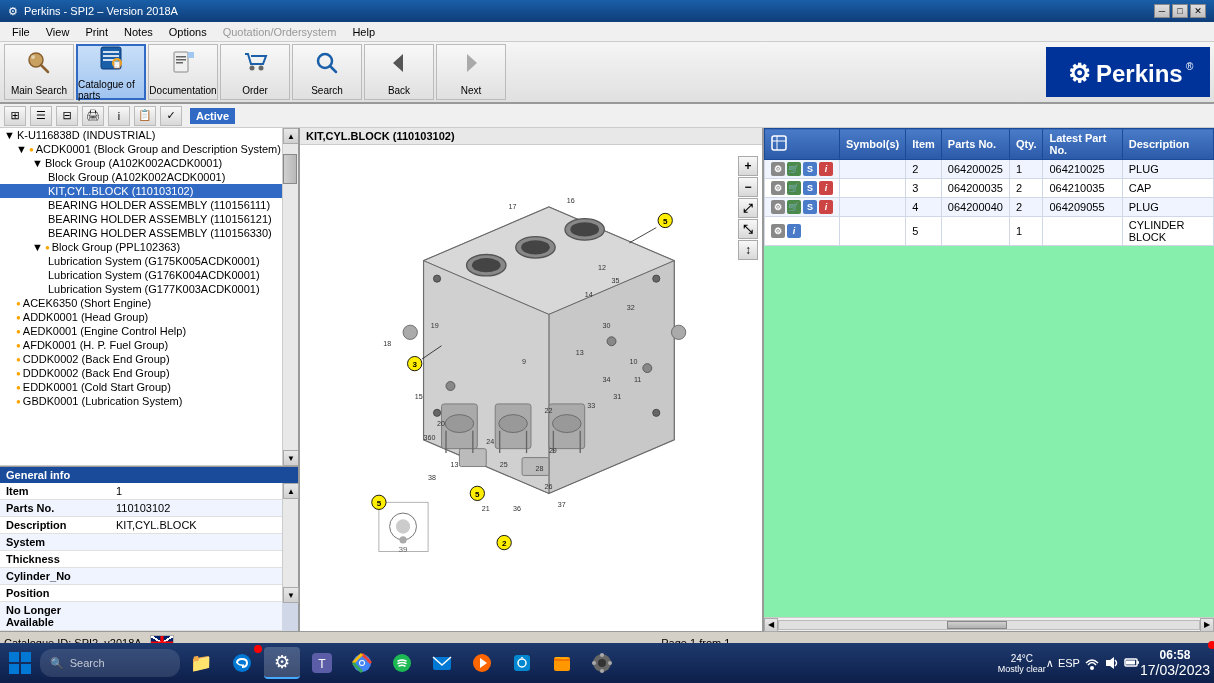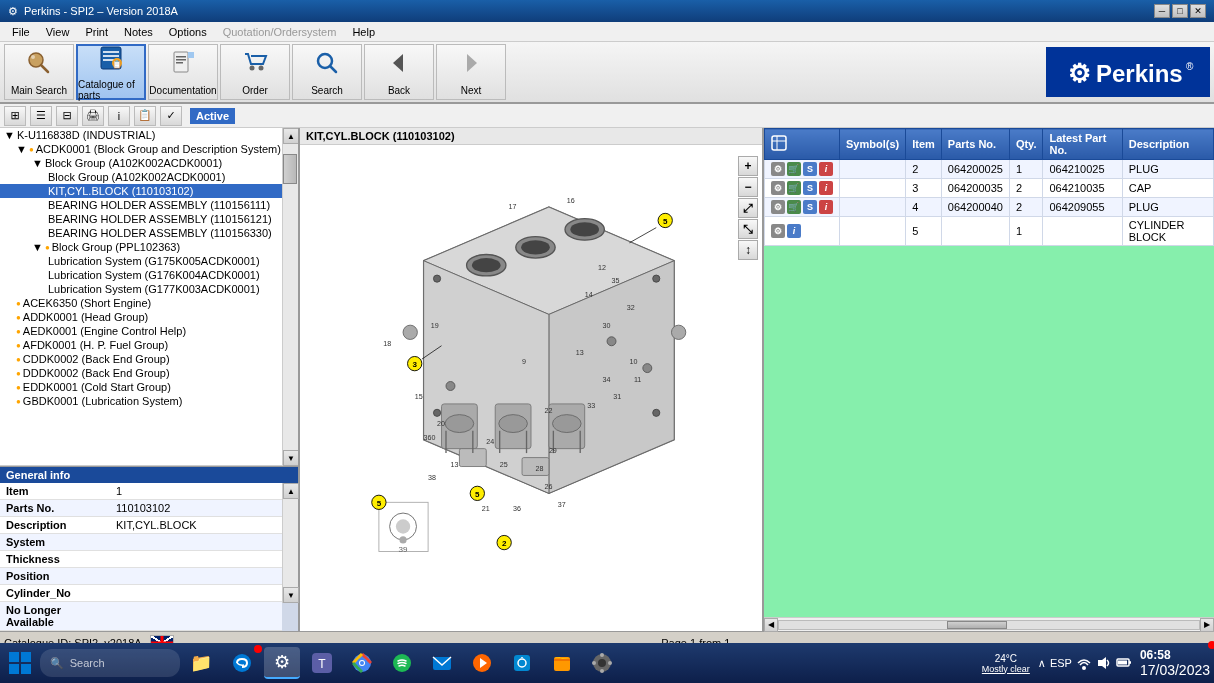--- a/index.html
+++ b/index.html
@@ -342,26 +342,25 @@
       color: rgba(255,255,255,0.7);
       font-size: 11px;
       gap: 6px;
       width: 140px;
       cursor: pointer;
     }
     .taskbar-right {
       margin-left: auto;
       display: flex;
       align-items: center;
-      gap: 8px;
       color: white;
       font-size: 11px;
     }
     .sys-tray { display: flex; align-items: center; gap: 4px; }
-    .time-display { text-align: left; }
+    .time-display { text-align: center; }
     .time { font-size: 12px; font-weight: bold; }
     .date { font-size: 14px; }
     .weather { display: flex; flex-direction: column; align-items: center; font-size: 10px; }
 
     
     .v-scrollbar {
       width: 16px;
       background: #f0f0f0;
       border-left: 1px solid #ccc;
       display: flex;
@@ -615,25 +614,25 @@
           </tr>
           <tr>
             <td>System</td>
             <td></td>
           </tr>
           <tr>
             <td>Thickness</td>
             <td></td>
           </tr>
           <tr>
+            <td>Cylinder_No</td>
+            <td></td>
+          </tr>
+          <tr>
             <td>Position</td>
-            <td></td>
-          </tr>
-          <tr>
-            <td>Cylinder_No</td>
             <td></td>
           </tr>
           <tr>
             <td>No Longer Available</td>
             <td></td>
           </tr>
         </tbody>
           </table>
         <div class="v-scrollbar" style="height:120px;">
           <div class="v-scroll-arrow">▲</div>
@@ -964,21 +963,21 @@
       <circle cx="10" cy="2" r="2" fill="#aaa"></circle>
       <circle cx="10" cy="18" r="2" fill="#aaa"></circle>
       <circle cx="2" cy="10" r="2" fill="#aaa"></circle>
       <circle cx="18" cy="10" r="2" fill="#aaa"></circle>
     </svg>
   </div>
 
   <div class="taskbar-right">
     <div class="weather">
       <span>24°C</span>
-      <span style="font-size:9px;text-decoration:underline;">Mostly clear</span>
+      <span style="font-size:9px;">Mostly clear</span>
     </div>
     <div class="sys-tray">
       <span>∧</span>
       <span>ESP</span>
       <svg width="16" height="16" viewBox="0 0 16 16">
         <path d="M2,8 Q8,2 14,8" fill="none" stroke="white" stroke-width="1.5"></path>
         <path d="M4,10 Q8,5 12,10" fill="none" stroke="white" stroke-width="1.5"></path>
         <circle cx="8" cy="13" r="2" fill="white"></circle>
       </svg>
       <svg width="16" height="16" viewBox="0 0 16 16">

